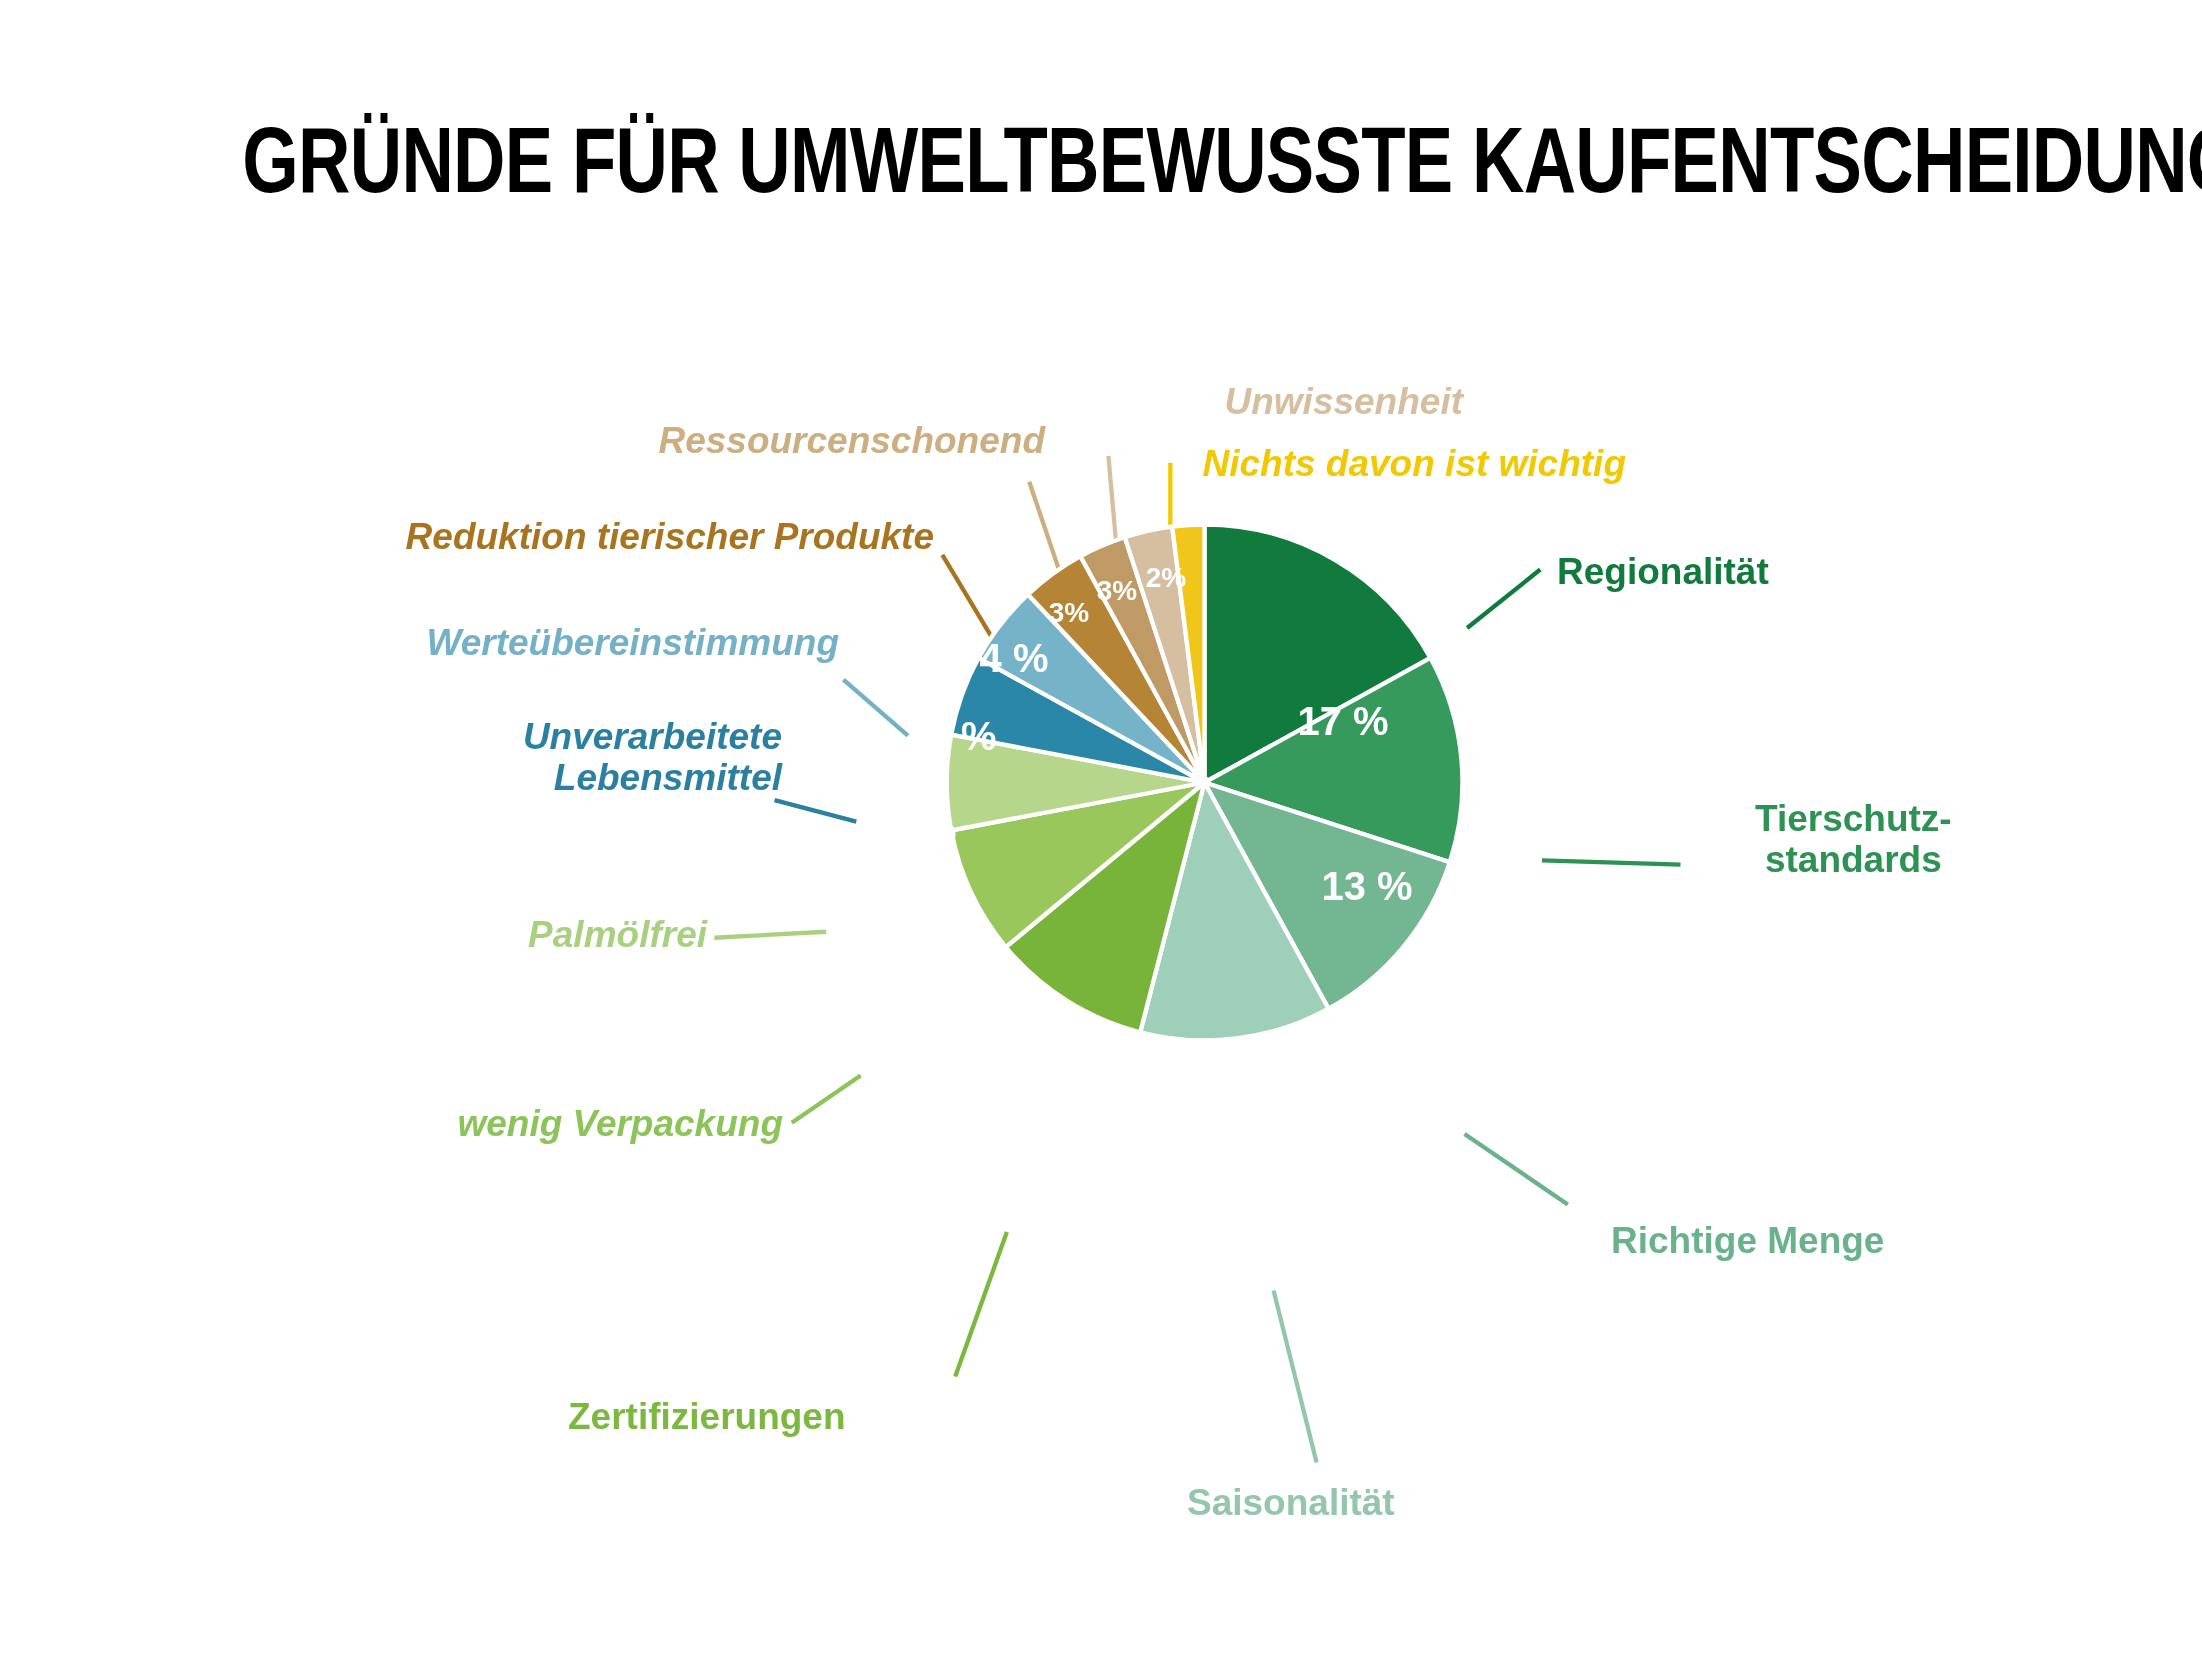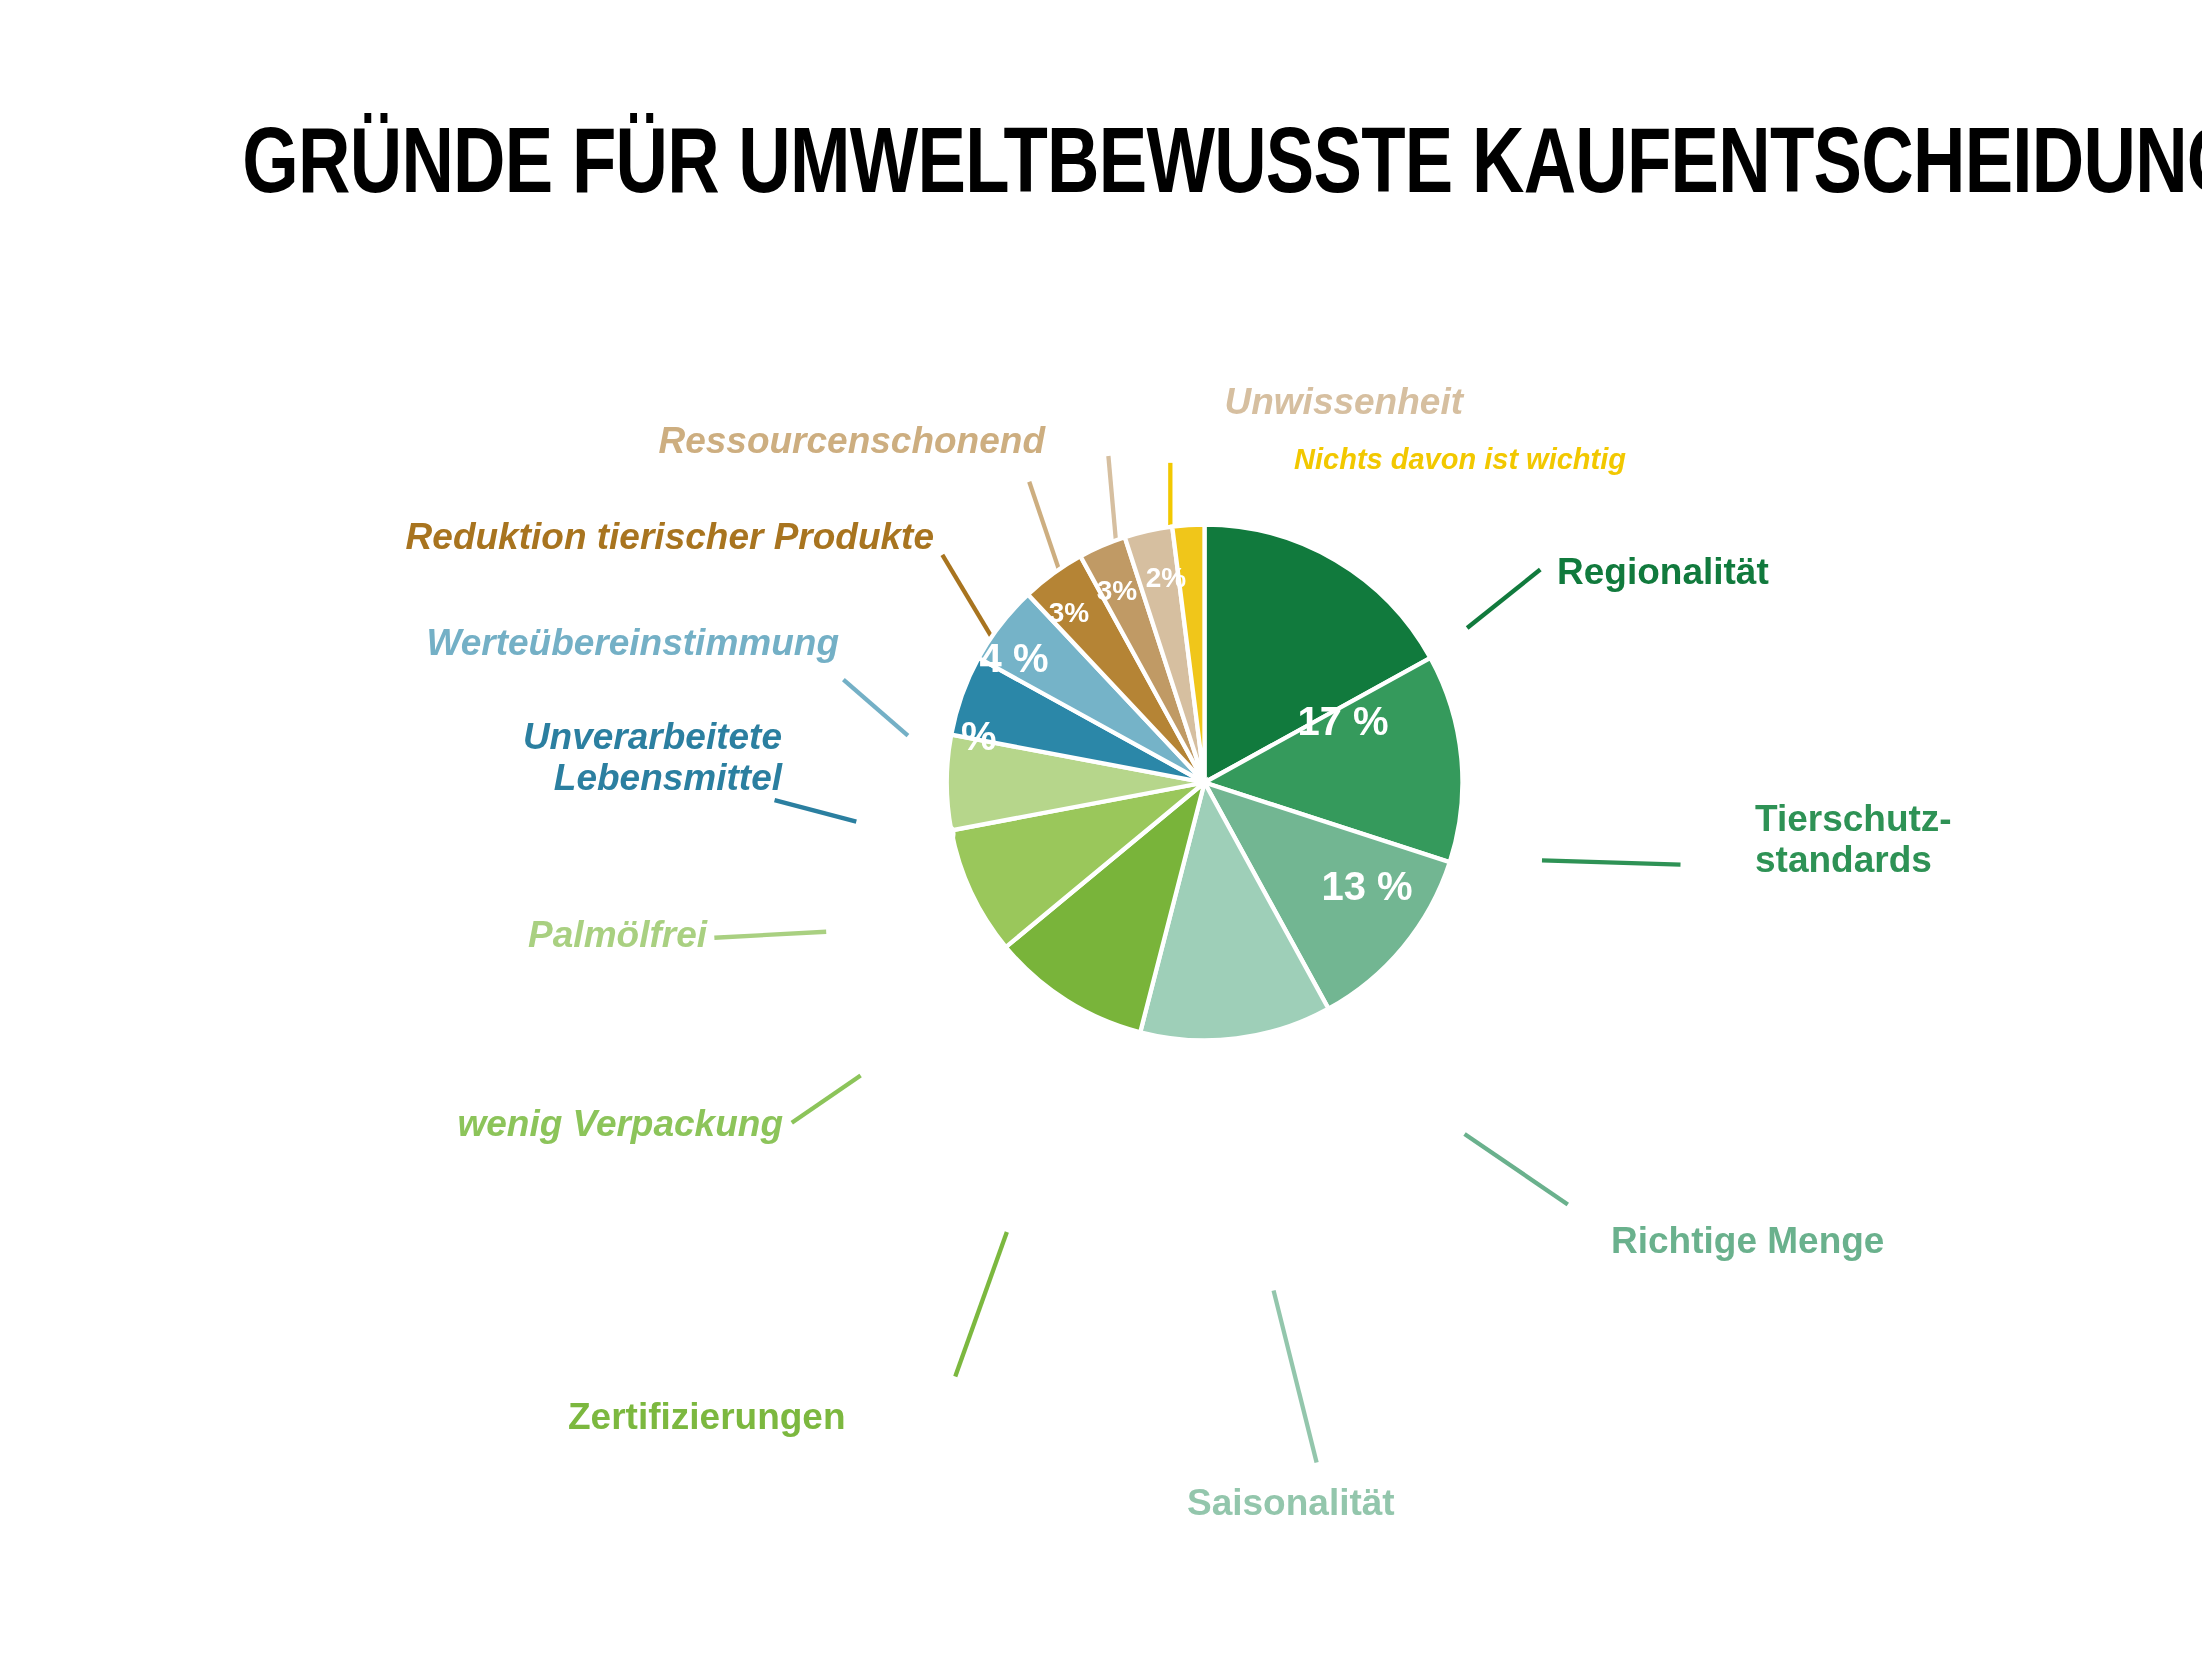--- a/index.html
+++ b/index.html
@@ -46,21 +46,21 @@
     position:absolute;
     font-family:"Liberation Sans", sans-serif;
     font-weight:bold;
     font-size:37px;
     line-height:1.12;
     white-space:nowrap;
   }
   .cat-label.r{text-align:center;}
   .cat-label.l{text-align:right;font-style:italic;}
   .cat-label.c{text-align:center;}
-  .cat-label.italic{font-weight:bold;font-size:29px;}
+  .cat-label.italic{font-weight:bold;font-size:37px;}
 
   
   .pct{
     position:absolute;
     color:#ffffff;
     font-family:"Liberation Sans", sans-serif;
     font-weight:bold;
     font-size:40px;
     white-space:nowrap;
     transform:translate(-50%,-50%);
@@ -143,21 +143,21 @@
   <div class="pct" style="left:903px;top:914px;">6 %</div>
   <div class="pct" style="left:922px;top:829px;">5 %</div>
   <div class="pct" style="left:962px;top:736px;">5 %</div>
   <div class="pct" style="left:1014px;top:658px;">4 %</div>
   <div class="pct sm" style="left:1069px;top:613px;">3%</div>
   <div class="pct sm" style="left:1117px;top:591px;">3%</div>
   <div class="pct sm" style="left:1166px;top:578px;">2%</div>
 
   <div class="cat-label r" style="left:1557px;top:551px;color:#117a3d;">Regionalität</div>
 
-  <div class="cat-label r" style="left:1755px;top:798px;color:#2e9255;text-align:left;">
+  <div class="cat-label r" style="left:1755px;top:798px;color:#2e9255;text-align:center;">
     <span>Tierschutz-</span><br>
     <span>standards</span>
   </div>
 
   <div class="cat-label r" style="left:1611px;top:1220px;color:#6ab18d;">Richtige Menge</div>
 
   <div class="cat-label c" style="left:1187px;top:1482px;color:#93c6ac;">Saisonalität</div>
 
   <div class="cat-label c" style="left:568px;top:1396px;color:#7cb83f;">Zertifizierungen</div>
 

